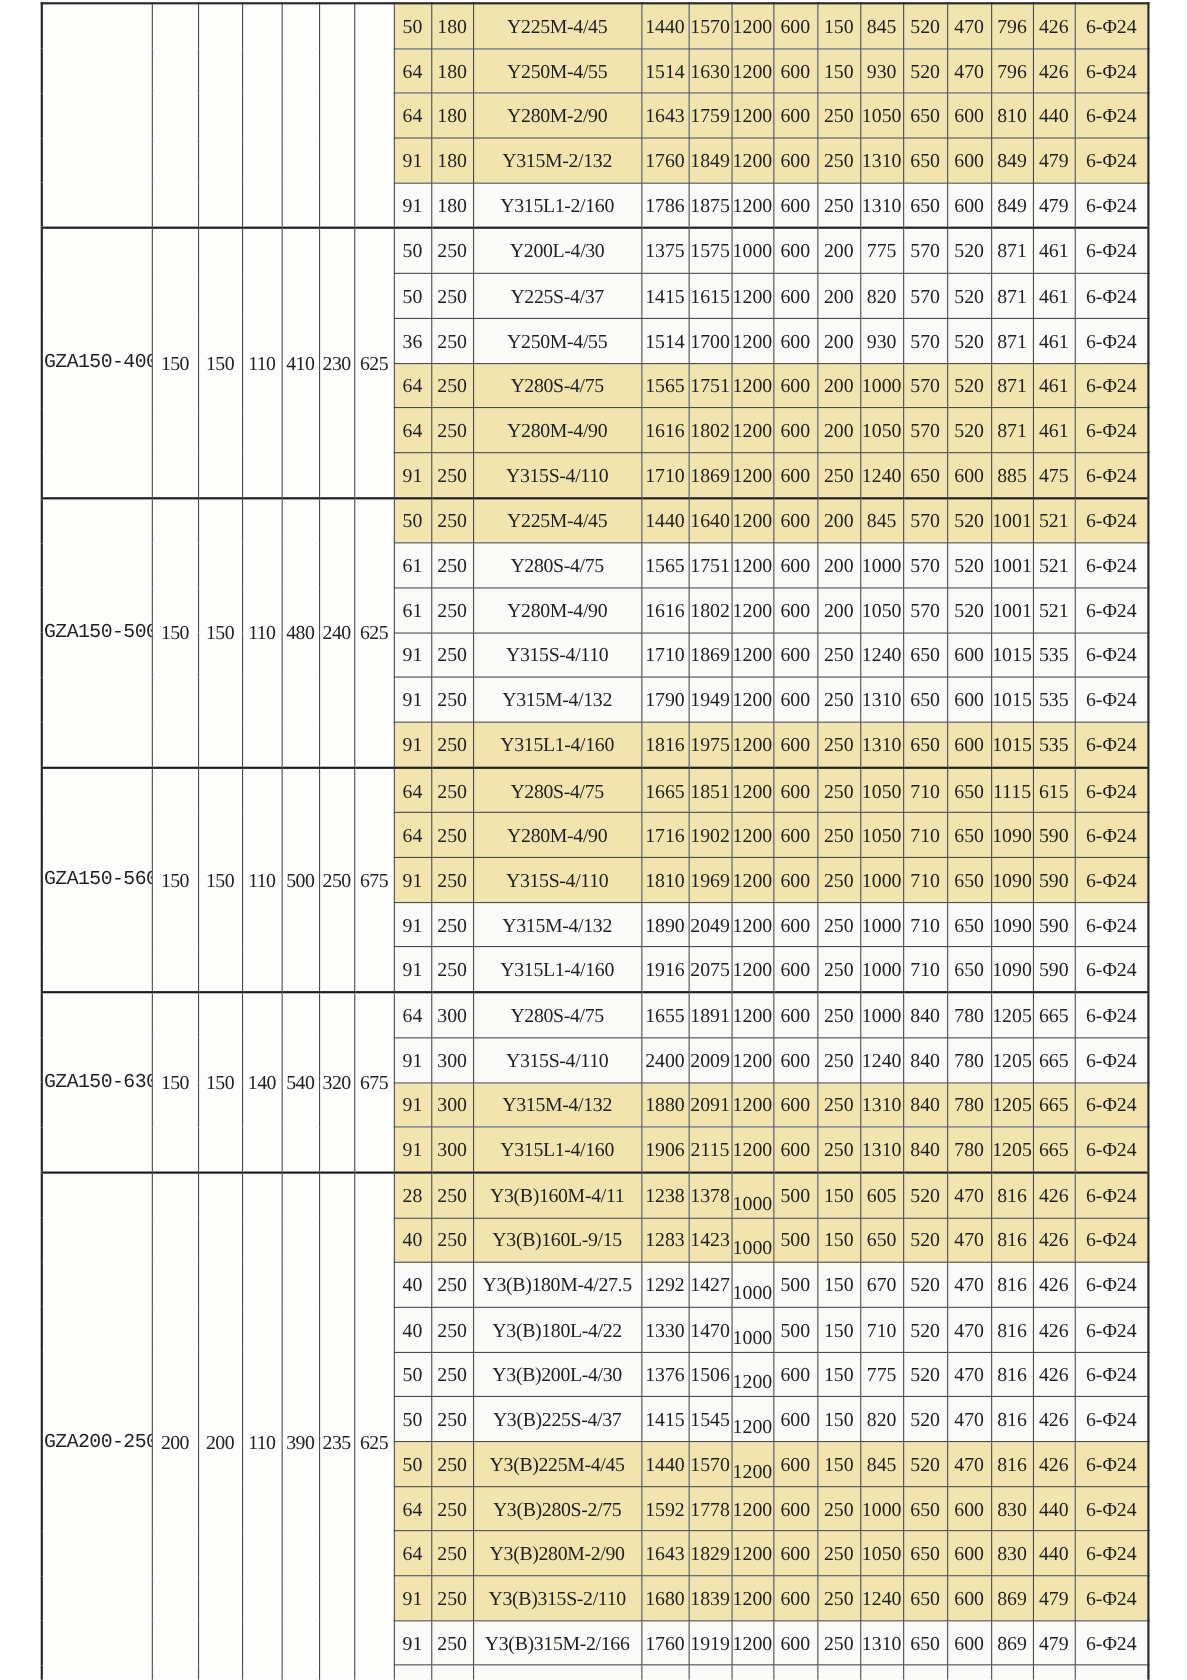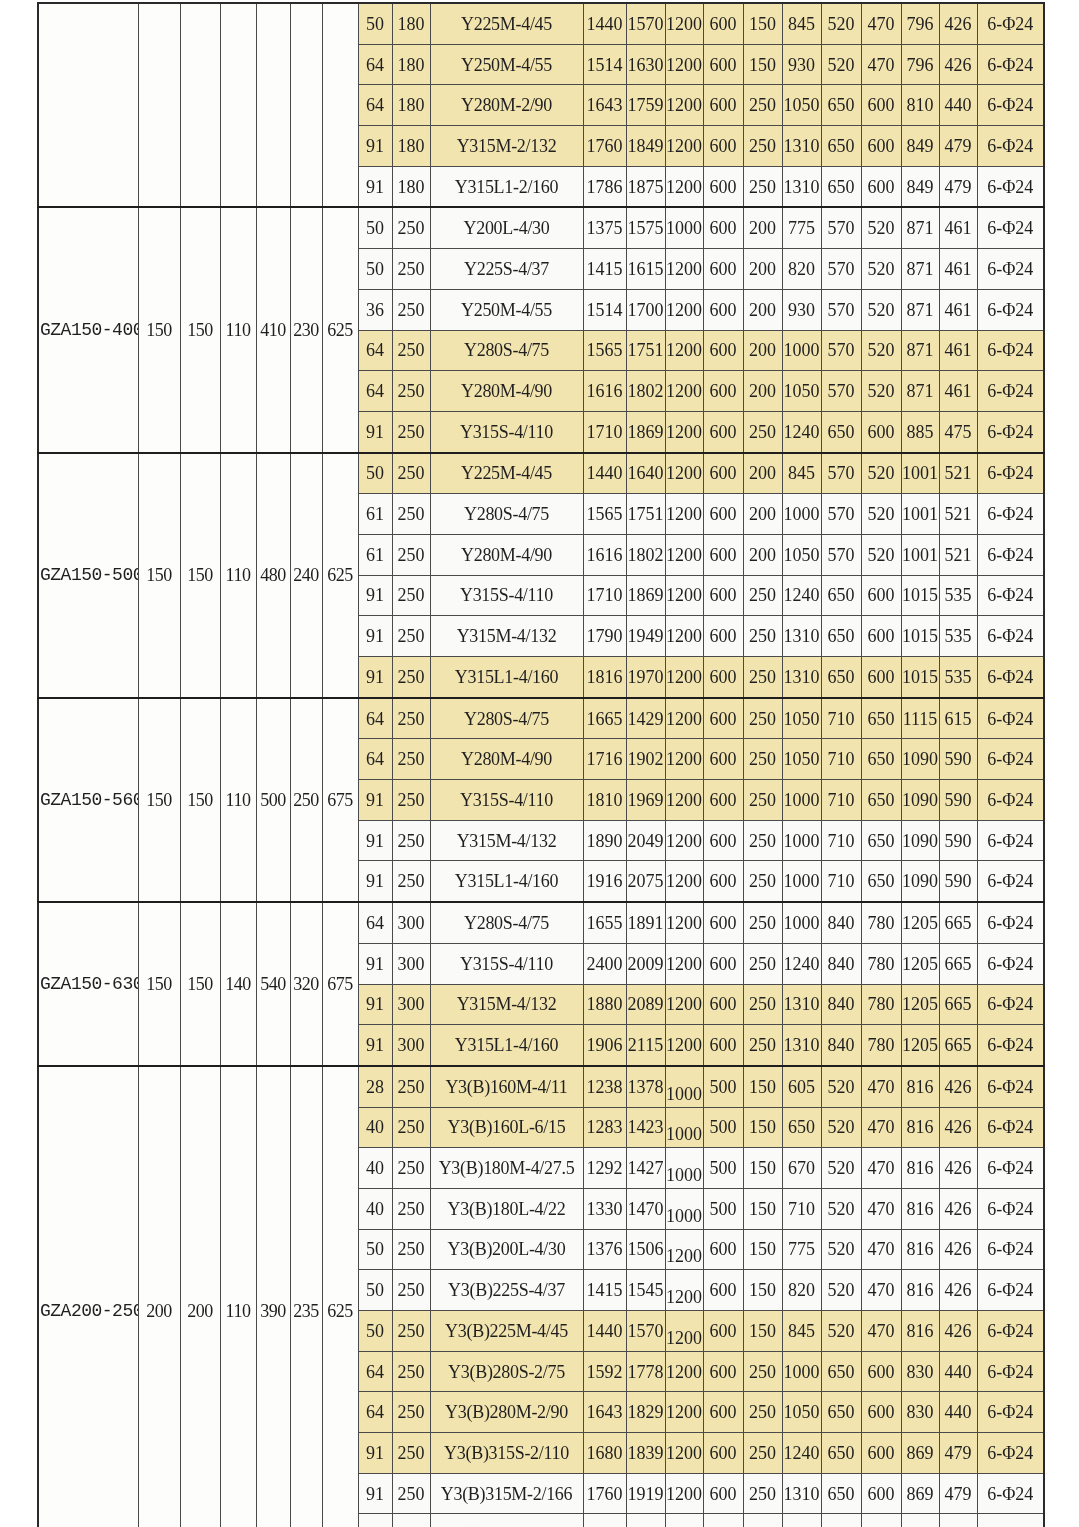--- a/index.html
+++ b/index.html
@@ -348,21 +348,21 @@
         <td class="wh">600</td>
         <td class="wh">1015</td>
         <td class="wh">535</td>
         <td class="wh">6-Φ24</td>
       </tr>
       <tr>
         <td class="hl">91</td>
         <td class="hl">250</td>
         <td class="hl motor">Y315L1-4/160</td>
         <td class="hl">1816</td>
-        <td class="hl">1970</td>
+        <td class="hl">1975</td>
         <td class="hl">1200</td>
         <td class="hl">600</td>
         <td class="hl">250</td>
         <td class="hl">1310</td>
         <td class="hl">650</td>
         <td class="hl">600</td>
         <td class="hl">1015</td>
         <td class="hl">535</td>
         <td class="hl">6-Φ24</td>
       </tr>
@@ -371,21 +371,21 @@
         <td rowspan="5" class="gdim gsep">150</td>
         <td rowspan="5" class="gdim gsep">150</td>
         <td rowspan="5" class="gdim gsep">110</td>
         <td rowspan="5" class="gdim gsep">500</td>
         <td rowspan="5" class="gdim gsep">250</td>
         <td rowspan="5" class="gdim gsep">675</td>
         <td class="hl gsep">64</td>
         <td class="hl gsep">250</td>
         <td class="hl gsep motor">Y280S-4/75</td>
         <td class="hl gsep">1665</td>
-        <td class="hl gsep">1429</td>
+        <td class="hl gsep">1851</td>
         <td class="hl gsep">1200</td>
         <td class="hl gsep">600</td>
         <td class="hl gsep">250</td>
         <td class="hl gsep">1050</td>
         <td class="hl gsep">710</td>
         <td class="hl gsep">650</td>
         <td class="hl gsep">1115</td>
         <td class="hl gsep">615</td>
         <td class="hl gsep">6-Φ24</td>
       </tr>
@@ -490,21 +490,21 @@
         <td class="wh">780</td>
         <td class="wh">1205</td>
         <td class="wh">665</td>
         <td class="wh">6-Φ24</td>
       </tr>
       <tr>
         <td class="hl">91</td>
         <td class="hl">300</td>
         <td class="hl motor">Y315M-4/132</td>
         <td class="hl">1880</td>
-        <td class="hl">2089</td>
+        <td class="hl">2091</td>
         <td class="hl">1200</td>
         <td class="hl">600</td>
         <td class="hl">250</td>
         <td class="hl">1310</td>
         <td class="hl">840</td>
         <td class="hl">780</td>
         <td class="hl">1205</td>
         <td class="hl">665</td>
         <td class="hl">6-Φ24</td>
       </tr>
@@ -543,21 +543,21 @@
         <td class="hl gsep">605</td>
         <td class="hl gsep">520</td>
         <td class="hl gsep">470</td>
         <td class="hl gsep">816</td>
         <td class="hl gsep">426</td>
         <td class="hl gsep">6-Φ24</td>
       </tr>
       <tr>
         <td class="hl">40</td>
         <td class="hl">250</td>
-        <td class="hl motor">Y3(B)160L-6/15</td>
+        <td class="hl motor">Y3(B)160L-9/15</td>
         <td class="hl">1283</td>
         <td class="hl">1423</td>
         <td class="hl"><span class="dipspan">1000</span></td>
         <td class="hl">500</td>
         <td class="hl">150</td>
         <td class="hl">650</td>
         <td class="hl">520</td>
         <td class="hl">470</td>
         <td class="hl">816</td>
         <td class="hl">426</td>

